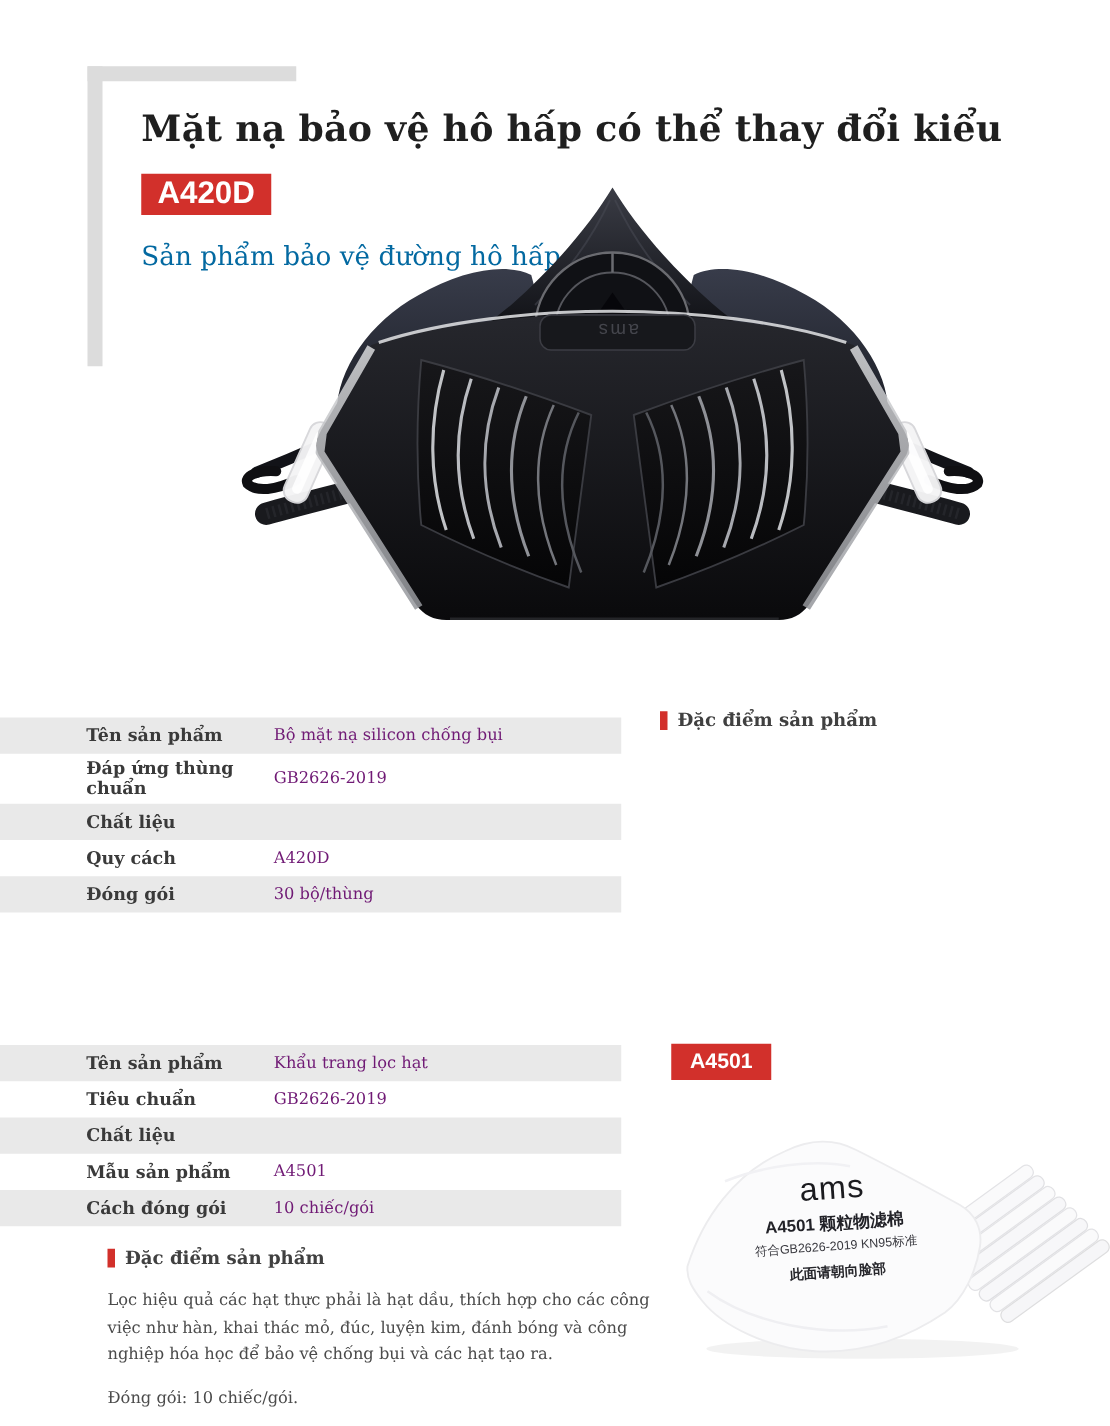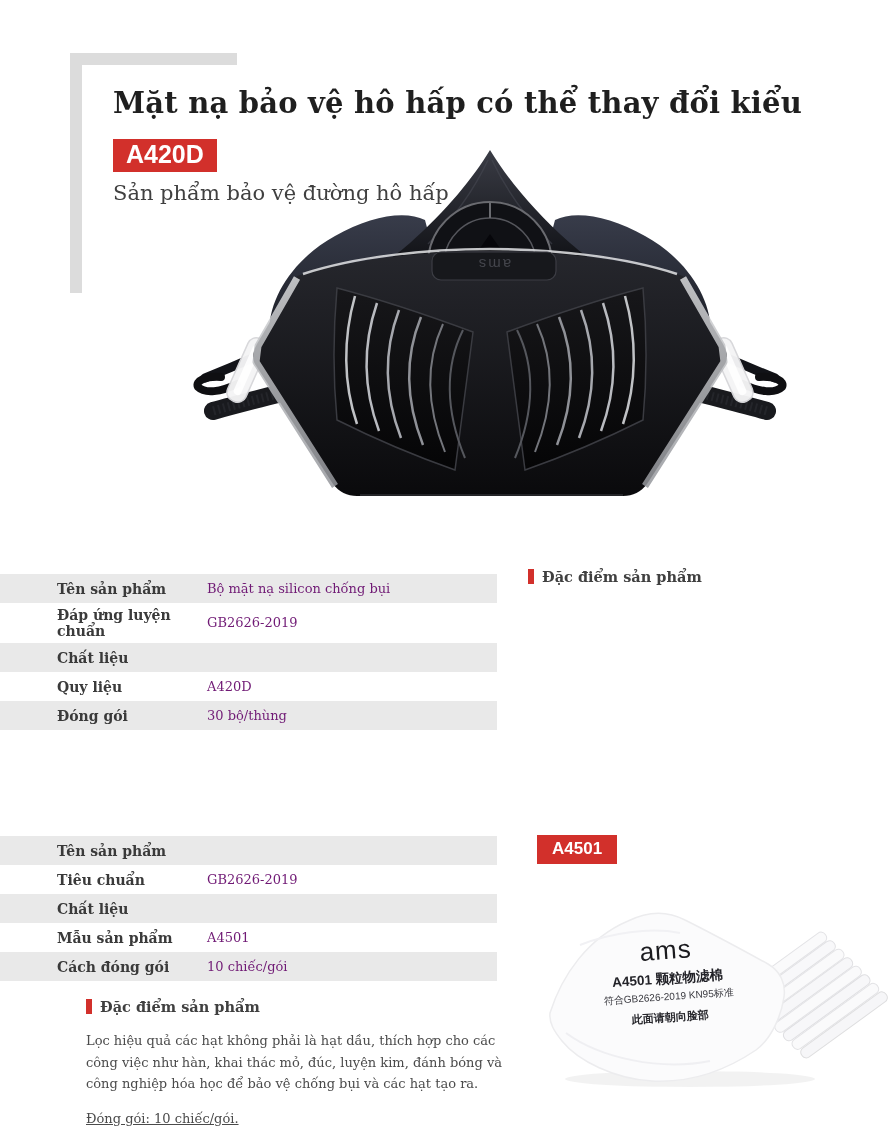--- a/index.html
+++ b/index.html
@@ -8,45 +8,45 @@
 
   
   .corner-v{position:absolute;left:70px;top:53px;width:12px;height:240px;background:#dcdcdc;}
   .corner-h{position:absolute;left:70px;top:53px;width:167px;height:12px;background:#dcdcdc;}
 
   
   .title{position:absolute;left:113px;top:86px;font-size:29px;font-weight:bold;color:#1f1f1f;letter-spacing:.2px;white-space:nowrap;}
   .model-badge{position:absolute;left:113px;top:139px;background:var(--accent-red);color:#fff;
         font-family:"Liberation Sans", sans-serif;font-weight:bold;font-size:25px;
         padding:1px 13px 3px 13px;line-height:1.15;}
-  .subtitle{position:absolute;left:113px;top:181px;font-size:21px;color:#404040;white-space:nowrap;}
+  .subtitle{position:absolute;left:113px;top:193px;font-size:21px;color:#0369a1;white-space:nowrap;}
 
   
   .mask-wrap{position:absolute;left:185px;top:148px;width:615px;height:402px;}
 
   
   .spec-table{position:absolute;left:0;width:497px;}
   .spec-table-1{top:574px;}
   .spec-table-2{top:836px;}
-  .spec-row{display:flex;align-items:center;min-height:21px;padding:4px 0;}
+  .spec-row{display:flex;align-items:center;min-height:21px;padding:4px 12px;}
   .spec-row:nth-child(odd){background:var(--row-gray);}
   .spec-label{width:150px;margin-left:57px;font-weight:bold;font-size:14px;color:#3a3a3a;flex:none;}
   .spec-value{width:274px;font-size:13px;color:#701a75;line-height:1.5;}
 
   
   .features{position:absolute;}
   .features-1{left:528px;top:568px;width:336px;}
   .features-2{left:86px;top:998px;width:444px;}
   .sec-head{display:flex;align-items:center;gap:8px;}
   .sec-bar{width:6px;height:15px;background:var(--accent-red);flex:none;}
   .sec-title{font-weight:bold;font-size:14.5px;color:#404040;}
   .features p{margin:0 0 13px 0;font-size:12.5px;line-height:1.66;color:#4b4b4b;}
   .features .p-wrap{margin-top:15px;}
   .features-2 p{font-size:13px;width:434px;}
-  .features-2 p.last{margin-top:2px;margin-bottom:0;text-decoration:underline;}
+  .features-2 p.last{margin-top:2px;margin-bottom:0;}
 
   
   .filter-badge{position:absolute;left:537px;top:835px;background:var(--accent-red);color:#fff;
         font-family:"Liberation Sans", sans-serif;font-weight:bold;font-size:17px;
         padding:4px 15px 5px 15px;line-height:1.2;}
   .filter-wrap{position:absolute;left:540px;top:893px;width:348px;height:200px;}
 
   svg text{user-select:none;}
 </style>
 </head>
@@ -138,28 +138,28 @@
       </g>
     </svg>
   </div>
 
   <div class="spec-table spec-table-1">
       <div class="spec-row">
       <div class="spec-label">Tên sản phẩm</div>
       <div class="spec-value">Bộ mặt nạ silicon chống bụi</div>
     </div>
       <div class="spec-row">
-      <div class="spec-label">Đáp ứng luyện chuẩn</div>
+      <div class="spec-label">Đáp ứng thùng chuẩn</div>
       <div class="spec-value">GB2626-2019</div>
     </div>
       <div class="spec-row">
       <div class="spec-label">Chất liệu</div>
     </div>
       <div class="spec-row">
-      <div class="spec-label">Quy liệu</div>
+      <div class="spec-label">Quy cách</div>
       <div class="spec-value">A420D</div>
     </div>
       <div class="spec-row">
       <div class="spec-label">Đóng gói</div>
       <div class="spec-value">30 bộ/thùng</div>
     </div>
     </div>
 
   <div class="features features-1">
     <div class="sec-head">
@@ -170,20 +170,21 @@
         <p></p>
         <p></p>
         <p></p>
         <p></p>
       </div>
   </div>
 
   <div class="spec-table spec-table-2">
       <div class="spec-row">
       <div class="spec-label">Tên sản phẩm</div>
+      <div class="spec-value">Khẩu trang lọc hạt</div>
     </div>
       <div class="spec-row">
       <div class="spec-label">Tiêu chuẩn</div>
       <div class="spec-value">GB2626-2019</div>
     </div>
       <div class="spec-row">
       <div class="spec-label">Chất liệu</div>
     </div>
       <div class="spec-row">
       <div class="spec-label">Mẫu sản phẩm</div>
@@ -226,18 +227,18 @@
       </g>
     </svg>
   </div>
 
   <div class="features features-2">
     <div class="sec-head">
       <span class="sec-bar"></span>
       <span class="sec-title">Đặc điểm sản phẩm</span>
     </div>
     <div class="p-wrap">
-      <p>Lọc hiệu quả các hạt không phải là hạt dầu, thích hợp cho các công việc như hàn, khai thác mỏ, đúc, luyện kim, đánh bóng và công nghiệp hóa học để bảo vệ chống bụi và các hạt tạo ra.</p>
+      <p>Lọc hiệu quả các hạt thực phải là hạt dầu, thích hợp cho các công việc như hàn, khai thác mỏ, đúc, luyện kim, đánh bóng và công nghiệp hóa học để bảo vệ chống bụi và các hạt tạo ra.</p>
       <p class="last">Đóng gói: 10 chiếc/gói.</p>
     </div>
   </div>
 
 </div>
 
 </body></html>

